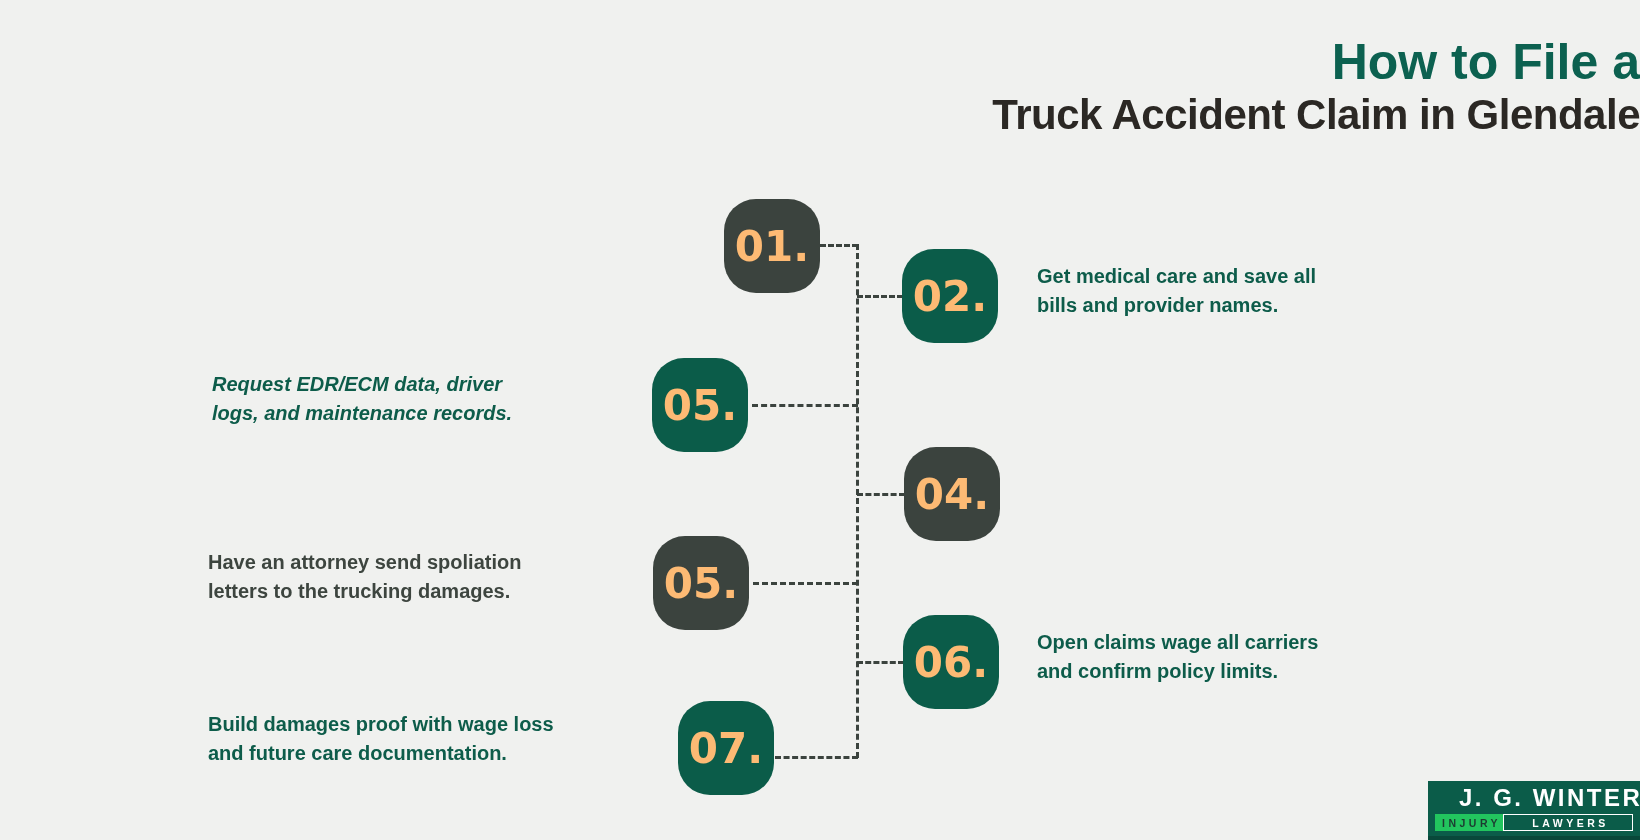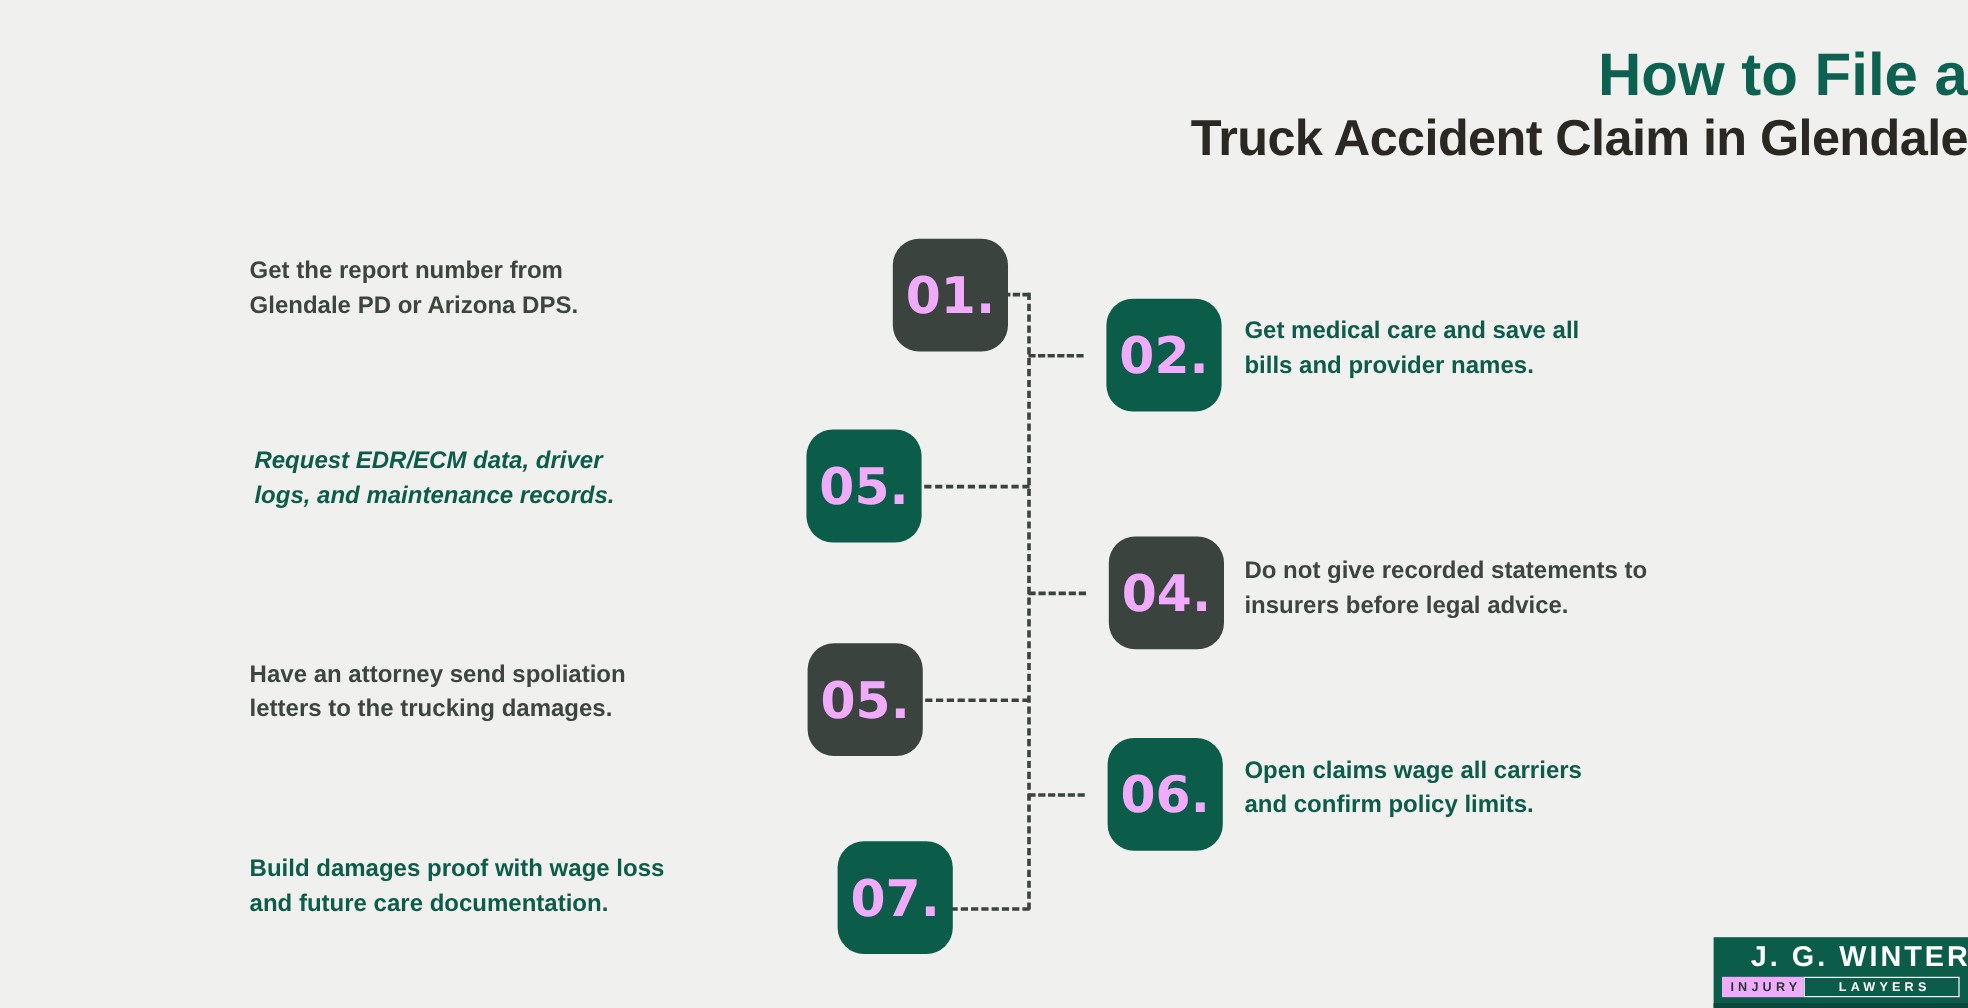--- a/index.html
+++ b/index.html
@@ -18,25 +18,24 @@
   .title-line1{
     font-size:50px;font-weight:700;line-height:1.15;
     color:#0c6150;letter-spacing:0;
   }
   .title-line2{
     font-size:42px;font-weight:700;line-height:1.1;
     color:#2b2824;letter-spacing:-0.5px;
   }
   
   .badge{
-    position:absolute;width:96px;height:94px;border-radius:22px;
+    position:absolute;width:96px;height:94px;border-radius:32px;
     display:flex;align-items:center;justify-content:center;
-    color:#f0abfc;font-size:42px;font-weight:700;
+    color:#fdba74;font-size:42px;font-weight:700;
     font-family:"DejaVu Sans", sans-serif;
-    margin-left:20px;
   }
   .badge.dark{background:#3b433e;}
   .badge.green{background:#0b5c49;}
   
   .step-text{
     position:absolute;font-weight:700;font-size:20px;line-height:29px;
     white-space:nowrap;
   }
   .step-text.dark{color:#3d453f;}
   .step-text.green{color:#0d5c4a;}
@@ -48,21 +47,21 @@
     position:absolute;left:1428px;top:781px;width:212px;height:59px;
     background:#0b5c49;box-sizing:border-box;
     padding:2px 7px 0 7px;border-bottom:4px solid #09483a;
   }
   .logo-name{
     color:#ffffff;font-weight:700;font-size:24px;letter-spacing:2.5px;
     white-space:nowrap;line-height:30px;margin-left:24px;
   }
   .logo-row{display:flex;margin-top:1px;}
   .logo-injury{
-    background:#f0abfc;color:#1d3b31;font-size:10.5px;font-weight:700;
+    background:#22c55e;color:#1d3b31;font-size:10.5px;font-weight:700;
     letter-spacing:3.5px;padding:3px 2px 2px 7px;white-space:nowrap;
   }
   .logo-lawyers{
     border:1px solid #ffffff;color:#ffffff;font-size:10.5px;font-weight:700;
     letter-spacing:3.5px;padding:2px 1px 1px 6px;flex:1;text-align:center;
     white-space:nowrap;box-sizing:border-box;
   }
 </style>
 </head>
 <body>
@@ -80,47 +79,39 @@
   <div class="hline" style="left:857px;top:295px;width:46px;"></div>
   <div class="hline" style="left:752px;top:404px;width:106px;"></div>
   <div class="hline" style="left:857px;top:493px;width:48px;"></div>
   <div class="hline" style="left:753px;top:582px;width:105px;"></div>
   <div class="hline" style="left:857px;top:661px;width:47px;"></div>
   <div class="hline" style="left:775px;top:756px;width:83px;"></div>
 
   <div class="badge dark" style="left:724px;top:199px;">
     <span>01.</span>
   </div>
-  <div class="step-text dark" style="left:208px;top:212px;">
-    <div>Get the report number from</div>
-    <div>Glendale PD or Arizona DPS.</div>
-  </div>
 
   <div class="badge green" style="left:902px;top:249px;">
     <span>02.</span>
   </div>
   <div class="step-text green" style="left:1037px;top:262px;">
     <div>Get medical care and save all</div>
     <div>bills and provider names.</div>
   </div>
 
   <div class="badge green" style="left:652px;top:358px;">
     <span>05.</span>
   </div>
   <div class="step-text green" style="left:212px;top:370px;font-style:italic;">
     <div>Request EDR/ECM data, driver</div>
     <div>logs, and maintenance records.</div>
   </div>
 
   <div class="badge dark" style="left:904px;top:447px;">
     <span>04.</span>
-  </div>
-  <div class="step-text dark" style="left:1037px;top:462px;">
-    <div>Do not give recorded statements to</div>
-    <div>insurers before legal advice.</div>
   </div>
 
   <div class="badge dark" style="left:653px;top:536px;">
     <span>05.</span>
   </div>
   <div class="step-text dark" style="left:208px;top:548px;">
     <div>Have an attorney send spoliation</div>
     <div>letters to the trucking damages.</div>
   </div>
 

